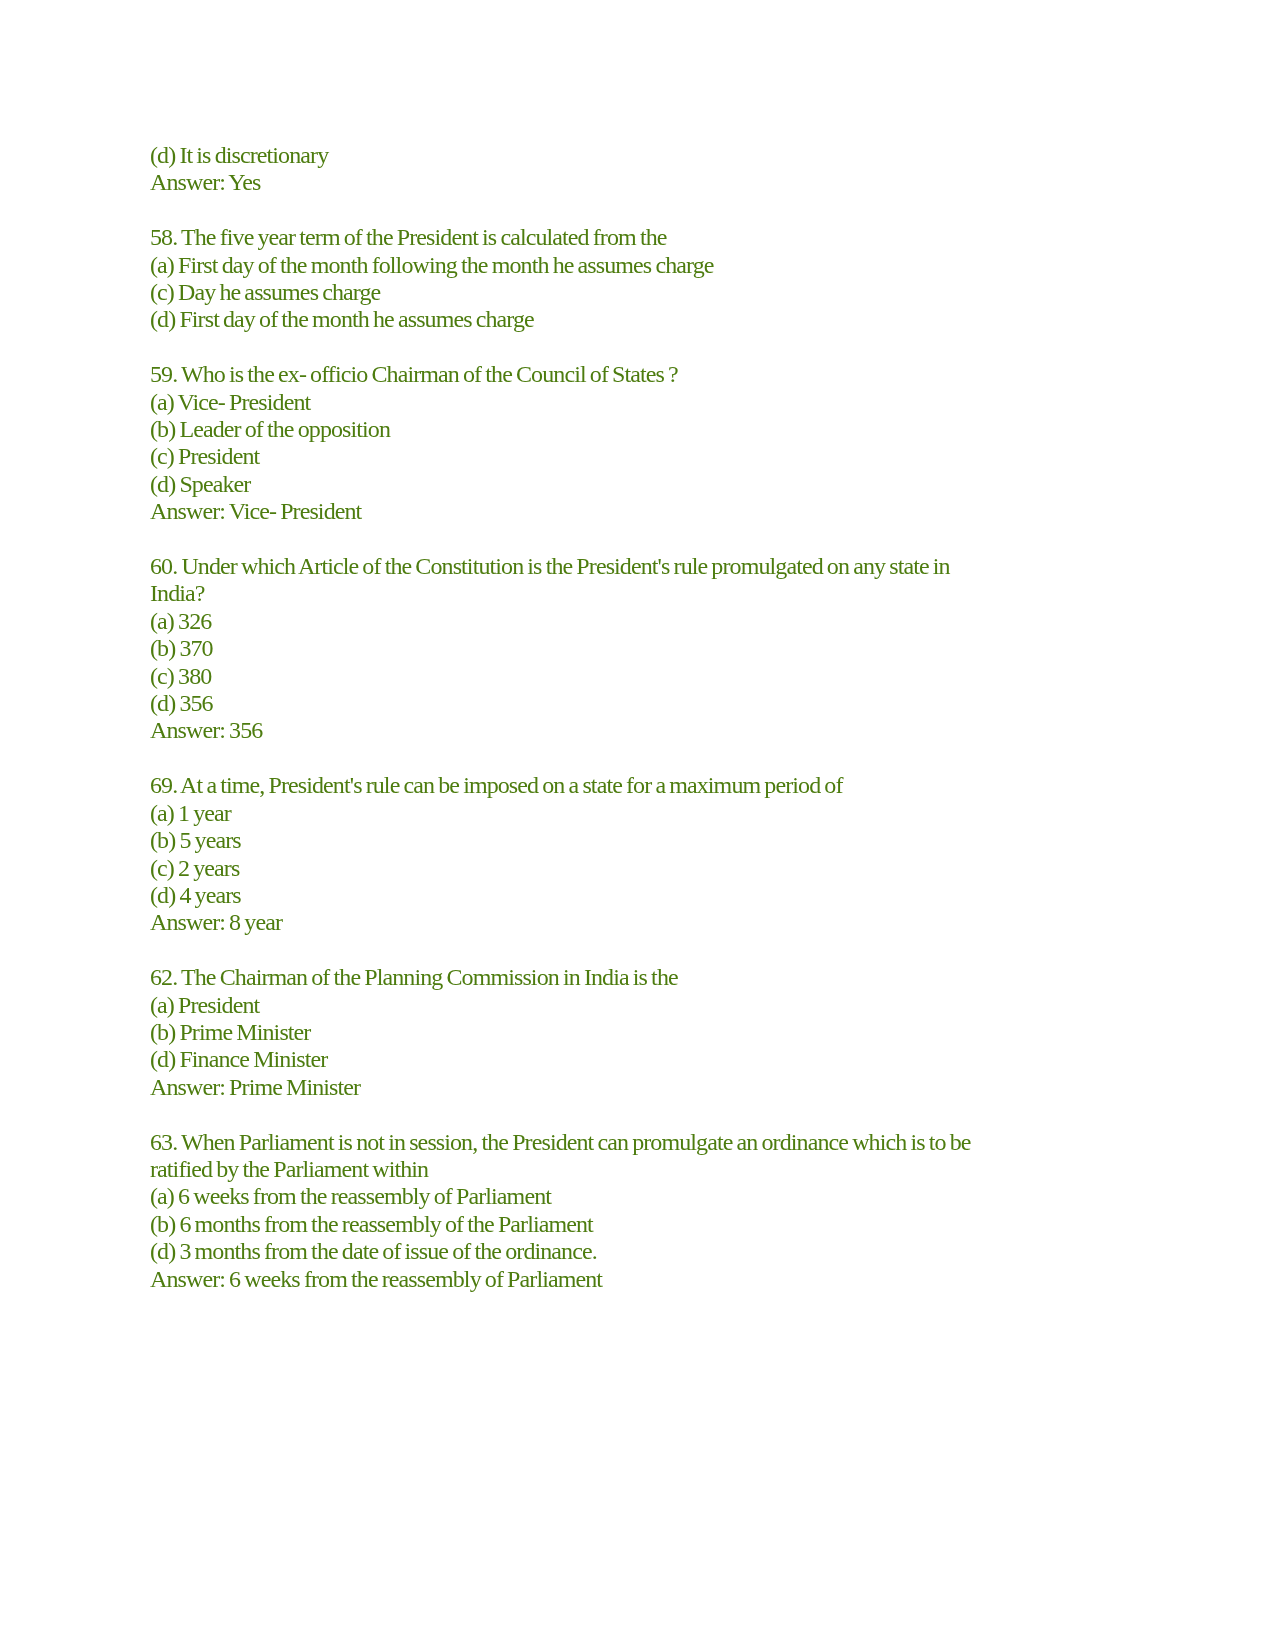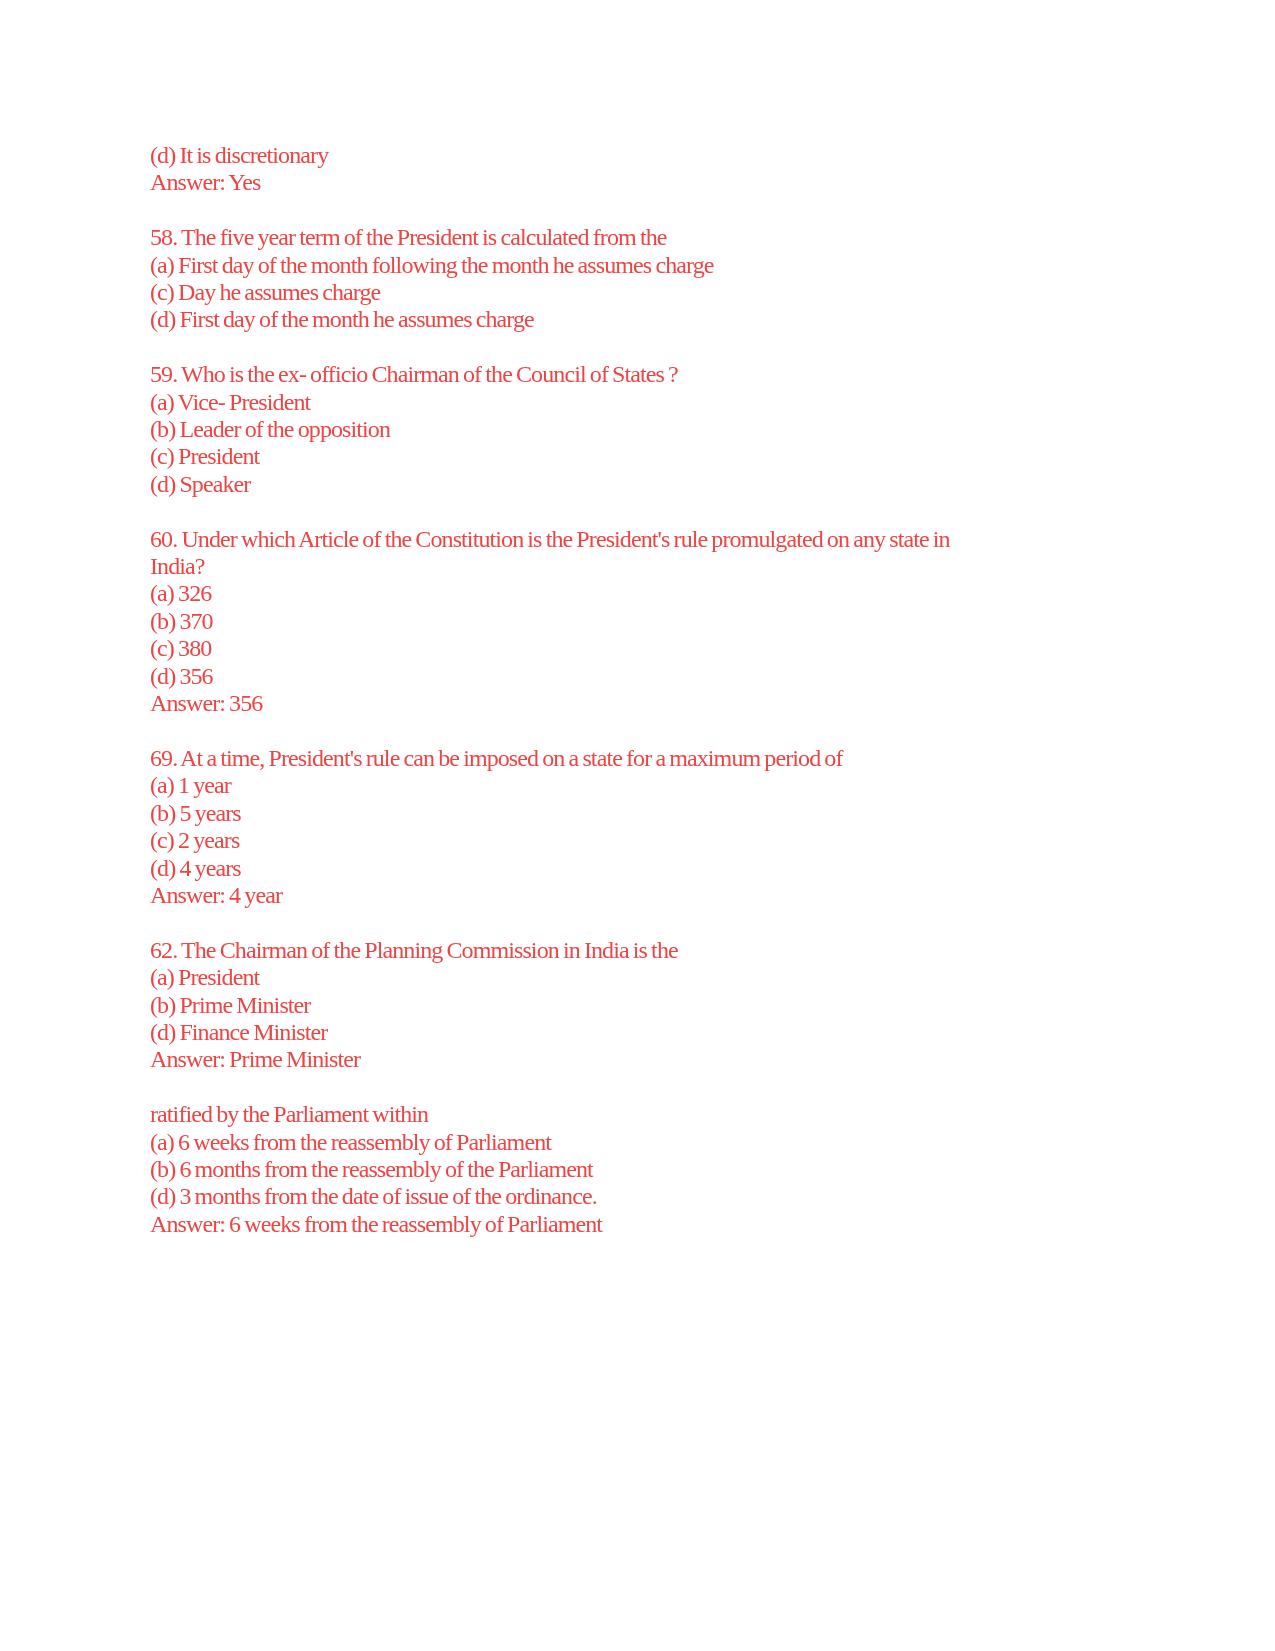--- a/index.html
+++ b/index.html
@@ -14,21 +14,21 @@
       overflow: hidden;
     }
     .page {
       position: absolute;
       left: 150px;
       top: 142px;
       width: 1000px;
       font-family: "Liberation Serif", "DejaVu Serif", serif;
       font-size: 24px;
       line-height: 27.4px;
-      color: #ef4444;
+      color: #4d7c0f;
       letter-spacing: -0.9px;
       word-spacing: -1px;
     }
     .line {
       display: block;
       white-space: pre-wrap;
       min-height: 27.4px;
     }
     .block {
       margin-bottom: 27.4px;
@@ -50,50 +50,52 @@
     <span class="line">(c) Day he assumes charge</span>
     <span class="line">(d) First day of the month he assumes charge</span>
   </div>
 
   <div class="block">
     <span class="line">59. Who is the ex- officio Chairman of the Council of States ?</span>
     <span class="line">(a) Vice- President</span>
     <span class="line">(b) Leader of the opposition</span>
     <span class="line">(c) President</span>
     <span class="line">(d) Speaker</span>
+    <span class="line">Answer: Vice- President</span>
   </div>
 
   <div class="block">
     <span class="line">60. Under which Article of the Constitution is the President's rule promulgated on any state in</span>
     <span class="line">India?</span>
     <span class="line">(a) 326</span>
     <span class="line">(b) 370</span>
     <span class="line">(c) 380</span>
     <span class="line">(d) 356</span>
     <span class="line">Answer: 356</span>
   </div>
 
   <div class="block">
     <span class="line">69. At a time, President's rule can be imposed on a state for a maximum period of</span>
     <span class="line">(a) 1 year</span>
     <span class="line">(b) 5 years</span>
     <span class="line">(c) 2 years</span>
     <span class="line">(d) 4 years</span>
-    <span class="line">Answer: 4 year</span>
+    <span class="line">Answer: 8 year</span>
   </div>
 
   <div class="block">
     <span class="line">62. The Chairman of the Planning Commission in India is the</span>
     <span class="line">(a) President</span>
     <span class="line">(b) Prime Minister</span>
     <span class="line">(d) Finance Minister</span>
     <span class="line">Answer: Prime Minister</span>
   </div>
 
   <div class="block">
+    <span class="line">63. When Parliament is not in session, the President can promulgate an ordinance which is to be</span>
     <span class="line">ratified by the Parliament within</span>
     <span class="line">(a) 6 weeks from the reassembly of Parliament</span>
     <span class="line">(b) 6 months from the reassembly of the Parliament</span>
     <span class="line">(d) 3 months from the date of issue of the ordinance.</span>
     <span class="line">Answer: 6 weeks from the reassembly of Parliament</span>
   </div>
 
 </div>
 
 </body></html>

